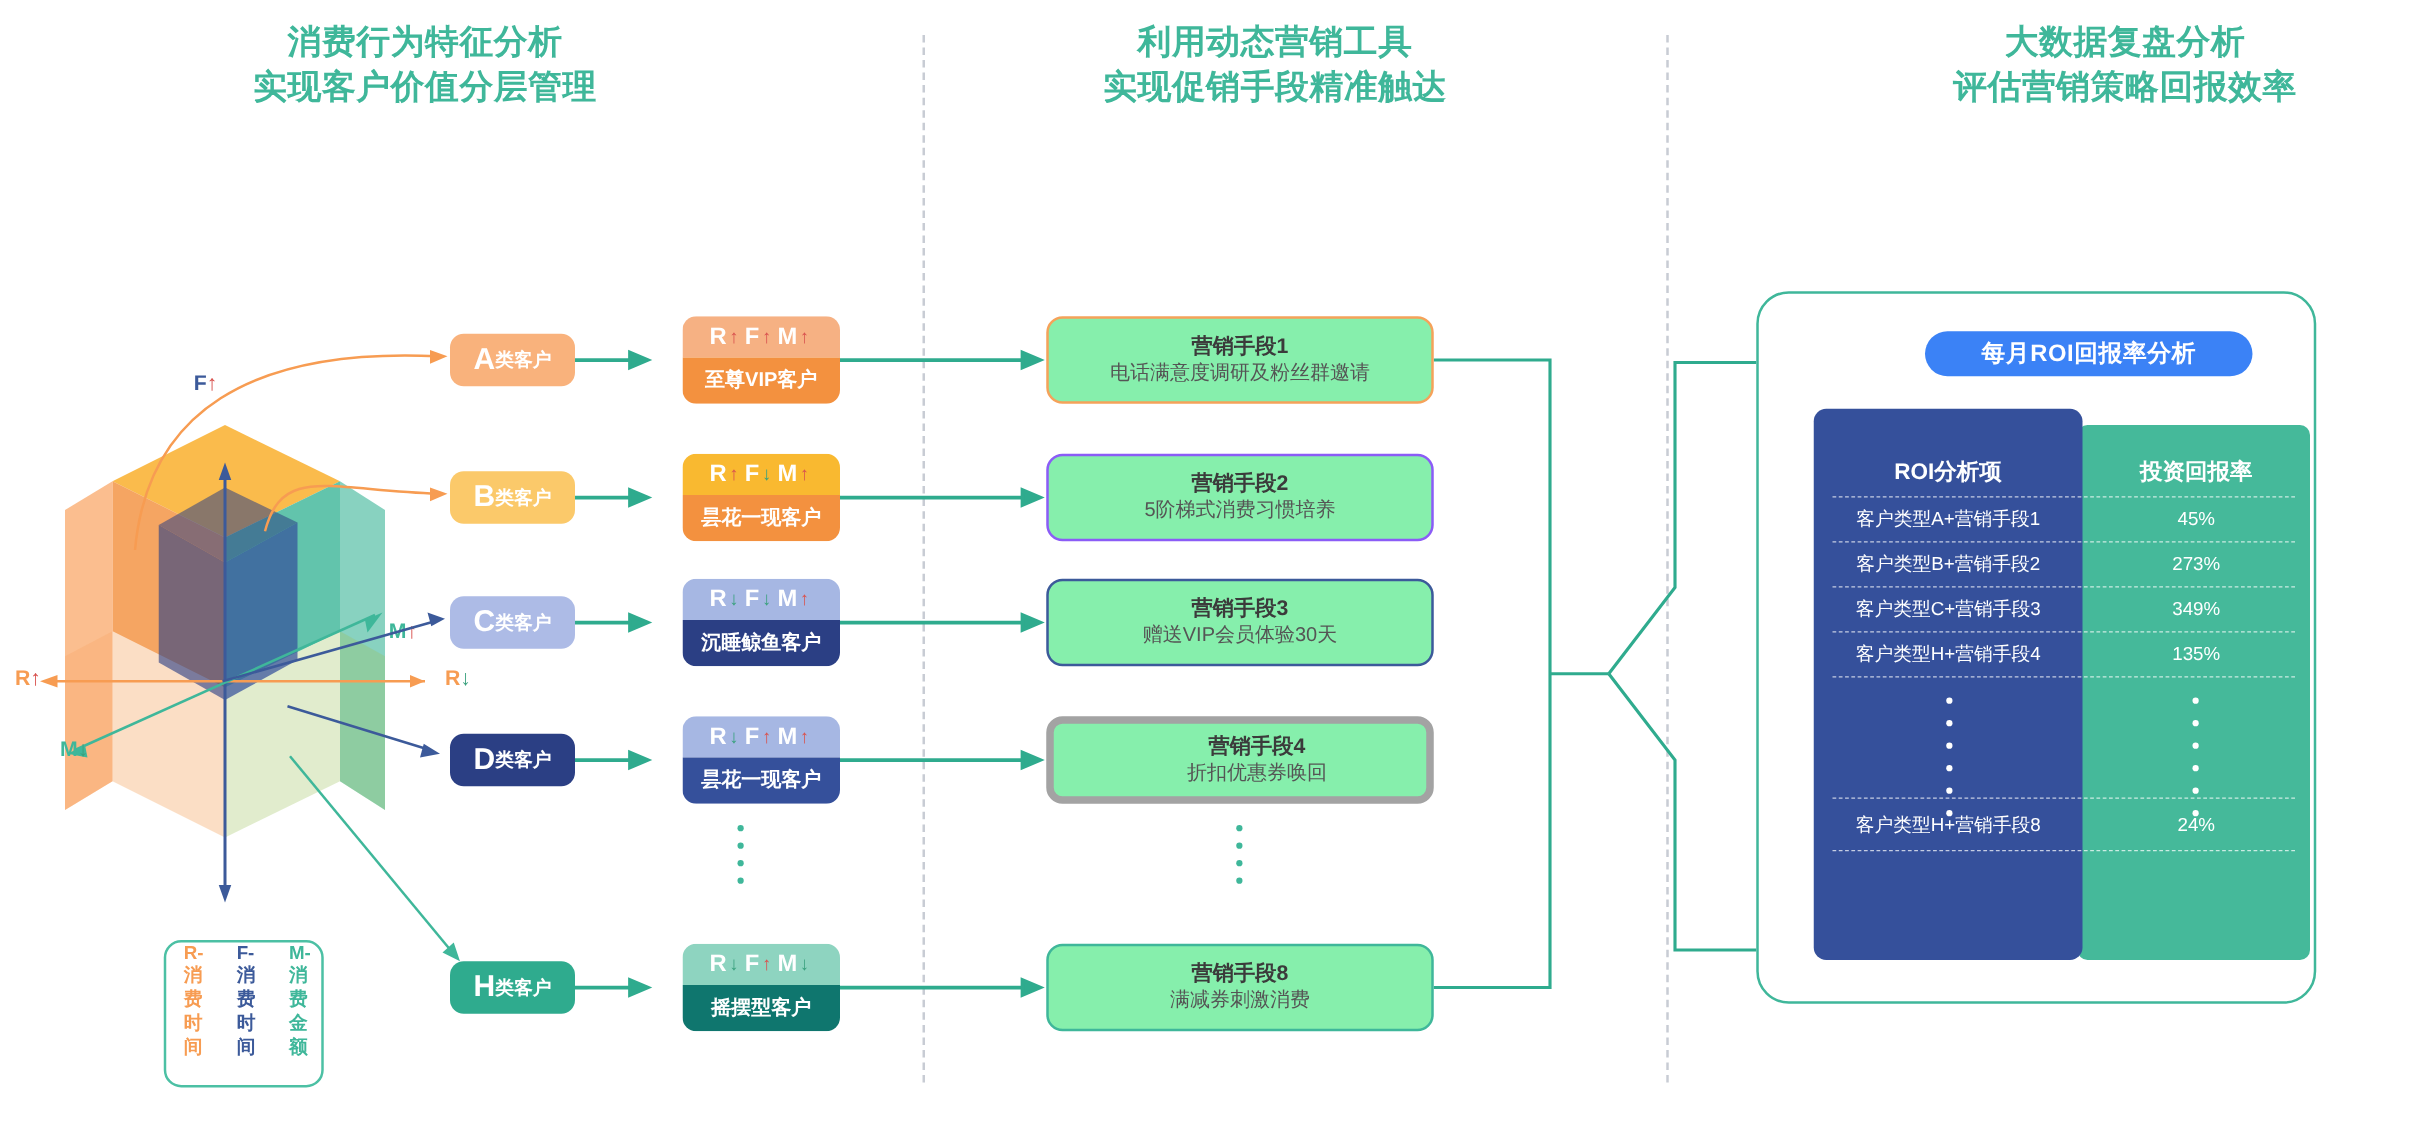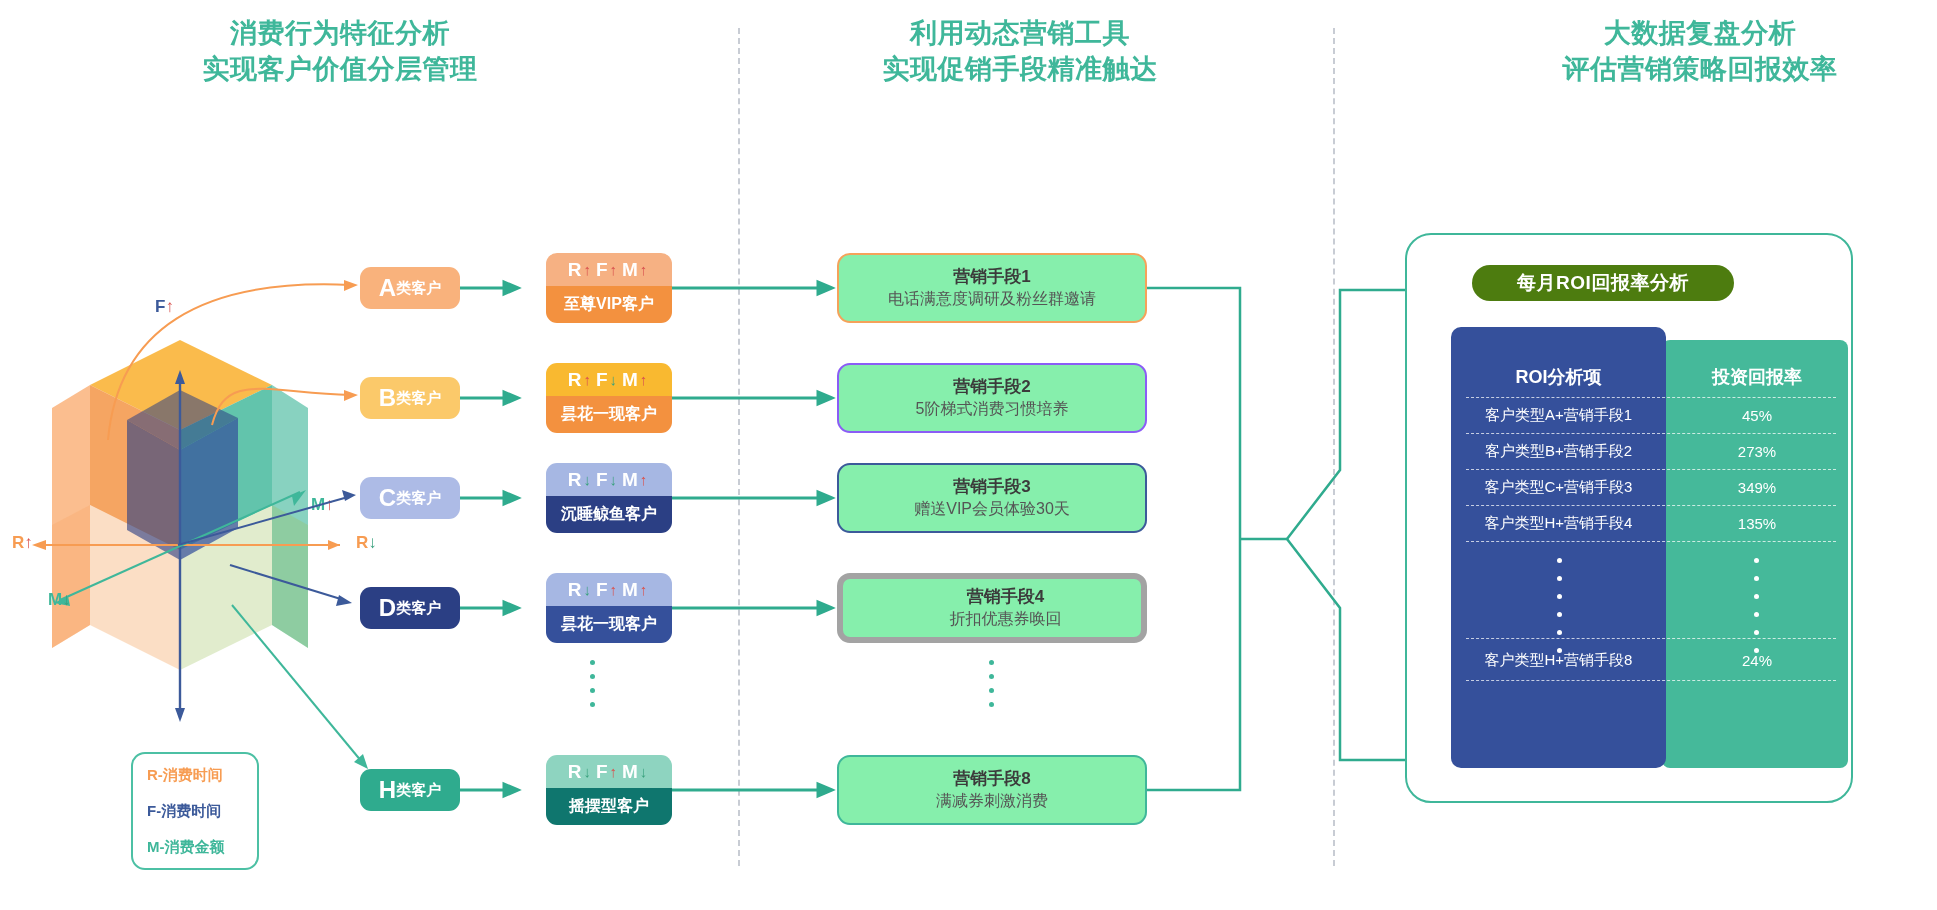--- a/index.html
+++ b/index.html
@@ -29,21 +29,21 @@
   .ax-R{color:#f79c52;}
   .ax-F{color:#3c5a9a;}
   .ax-M{color:#3fb79a;}
   .arrup{color:#d9534f;font-weight:bold;}
   .arrdn{color:#3aa17e;font-weight:bold;}
 
   
   #legend{
     position:absolute;left:131px;top:752px;width:128px;height:118px;
     border:2px solid #4cc0a4;border-radius:14px;background:#fff;
-    display:flex;flex-direction:column;justify-content:center;gap:17px;
+    display:flex;flex-direction:row;justify-content:center;gap:17px;
     padding-left:14px;box-sizing:border-box;
   }
   #legend div{font-size:15px;font-weight:bold;}
   .lg-r{color:#f79c52;}
   .lg-f{color:#3c5a9a;}
   .lg-m{color:#3fb79a;}
 
   
   .cust{
     position:absolute;width:100px;height:42px;border-radius:11px;
@@ -81,22 +81,22 @@
   
   .vdots{position:absolute;display:flex;flex-direction:column;gap:9px;align-items:center;}
   .vdots i{display:block;width:5px;height:5px;border-radius:50%;background:#3fb79a;}
 
   
   #roi-panel{
     position:absolute;left:1405px;top:233px;width:448px;height:570px;
     border:2px solid #3fb79a;border-radius:26px;background:#fff;box-sizing:border-box;
   }
   #roi-badge{
-    position:absolute;left:1472px;top:265px;width:262px;height:36px;border-radius:18px;
-    background:#4d7c0f;color:#fff;font-size:19px;font-weight:bold;
+    position:absolute;left:1540px;top:265px;width:262px;height:36px;border-radius:18px;
+    background:#3b82f6;color:#fff;font-size:19px;font-weight:bold;
     display:flex;align-items:center;justify-content:center;letter-spacing:.5px;
   }
   #tbl-green{
     position:absolute;left:1662px;top:340px;width:186px;height:428px;
     background:#45b99a;border-radius:8px;
   }
   #tbl-blue{
     position:absolute;left:1451px;top:327px;width:215px;height:441px;
     background:#35509b;border-radius:10px;
   }

